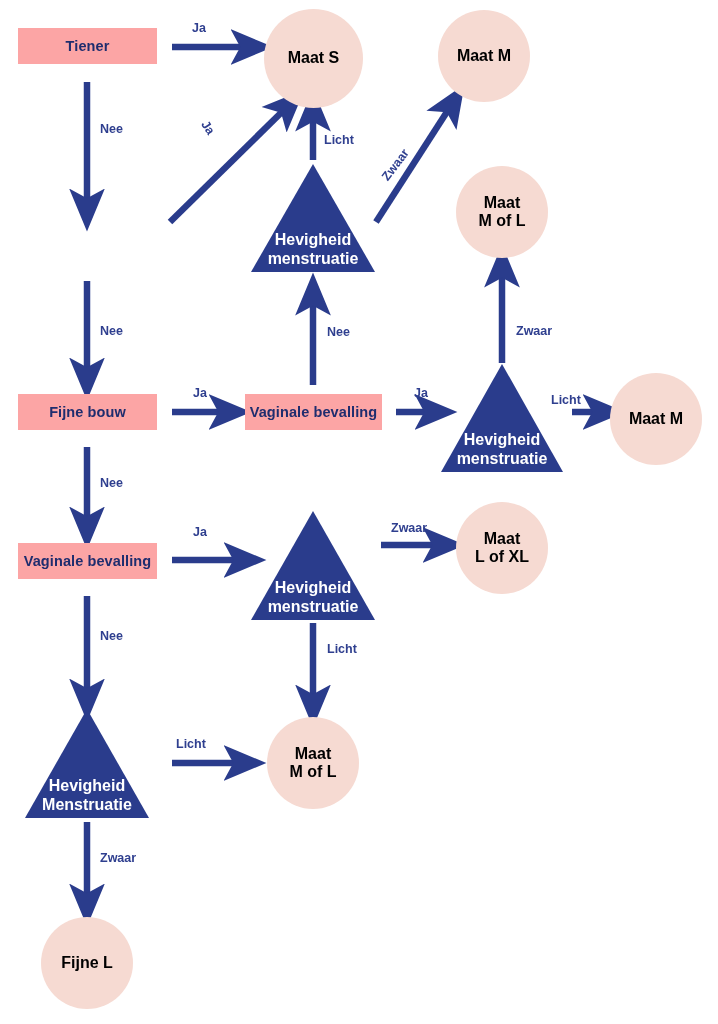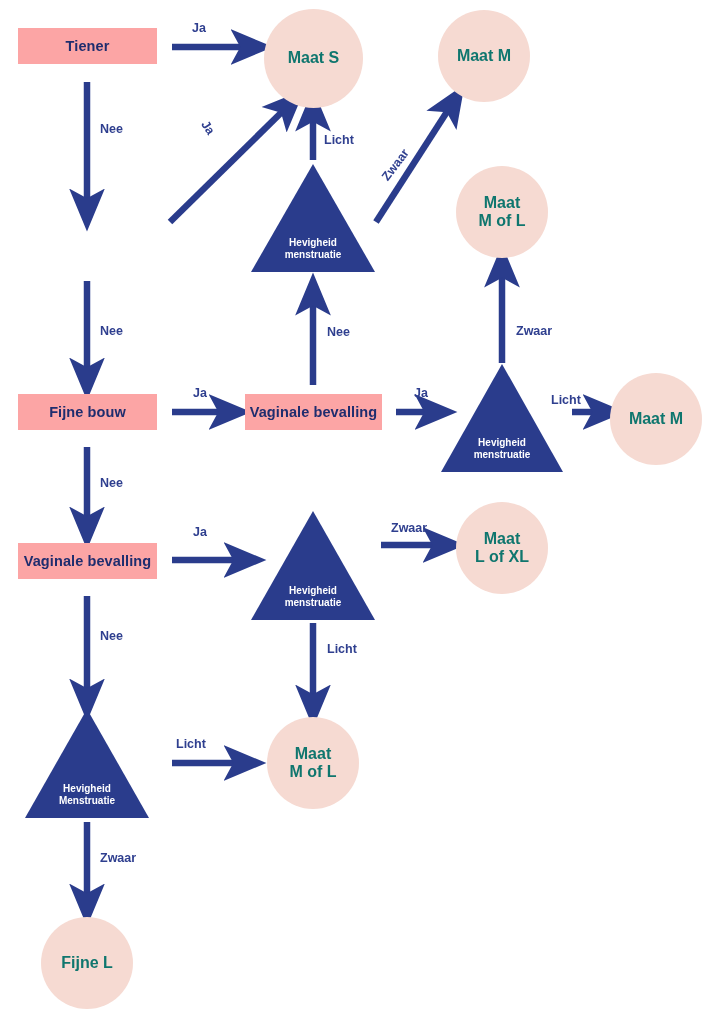--- a/index.html
+++ b/index.html
@@ -3,22 +3,22 @@
 <meta charset="utf-8">
 <style>
   html,body{margin:0;padding:0;background:#ffffff;}
   body{font-family:"Liberation Sans", sans-serif;}
   #stage{position:relative;width:718px;height:1024px;background:#ffffff;overflow:hidden;}
   #stage svg.layer{position:absolute;left:0;top:0;width:718px;height:1024px;}
 
   .node{position:absolute;box-sizing:border-box;display:flex;align-items:center;justify-content:center;text-align:center;}
 
   .box{background:#fca5a5;color:#1F2D6E;font-weight:bold;font-size:14.5px;letter-spacing:.1px;}
-  .circle{border-radius:50%;background:#F6DAD2;color:#0f766e;font-weight:bold;font-size:16px;line-height:1.15;}
-  .tri-label{color:#ffffff;font-weight:bold;font-size:10px;line-height:1.2;pointer-events:none;justify-content:center;}
+  .circle{border-radius:50%;background:#F6DAD2;color:#000000;font-weight:bold;font-size:16px;line-height:1.15;}
+  .tri-label{color:#ffffff;font-weight:bold;font-size:16px;line-height:1.2;pointer-events:none;justify-content:center;}
   .edge-label{position:absolute;color:#2F3F8F;font-weight:bold;font-size:12.5px;white-space:nowrap;}
   .rot-ja{transform:rotate(57deg);transform-origin:left top;}
   .rot-zwaar{transform:rotate(-53deg);transform-origin:left top;}
 </style>
 </head>
 <body>
 
 <div id="stage">
 
   <svg class="layer" viewBox="0 0 718 1024">

